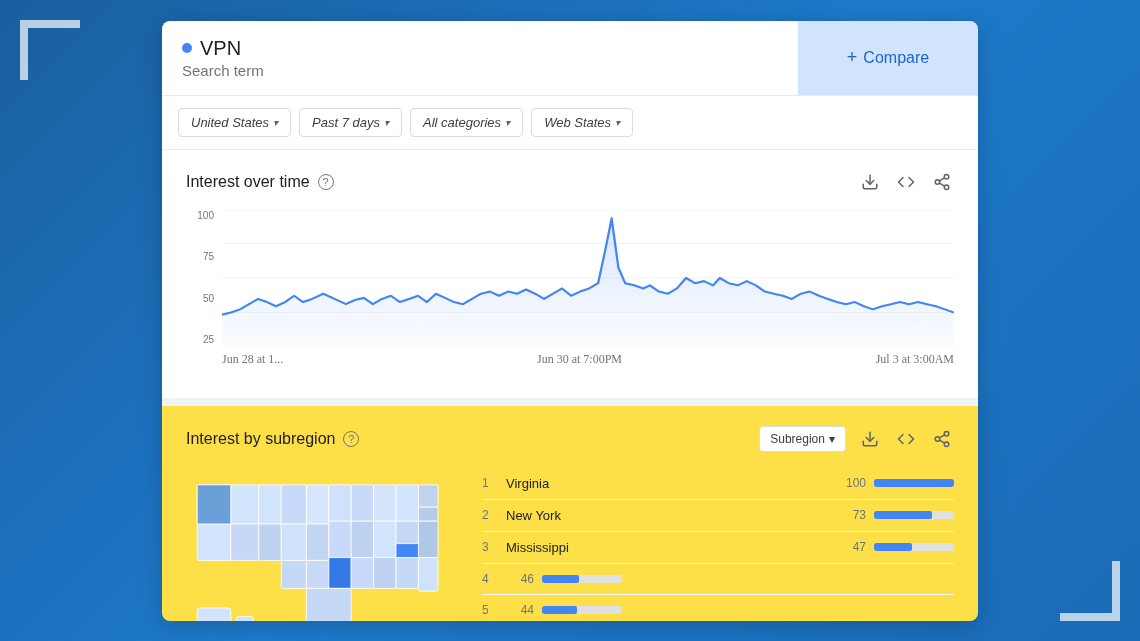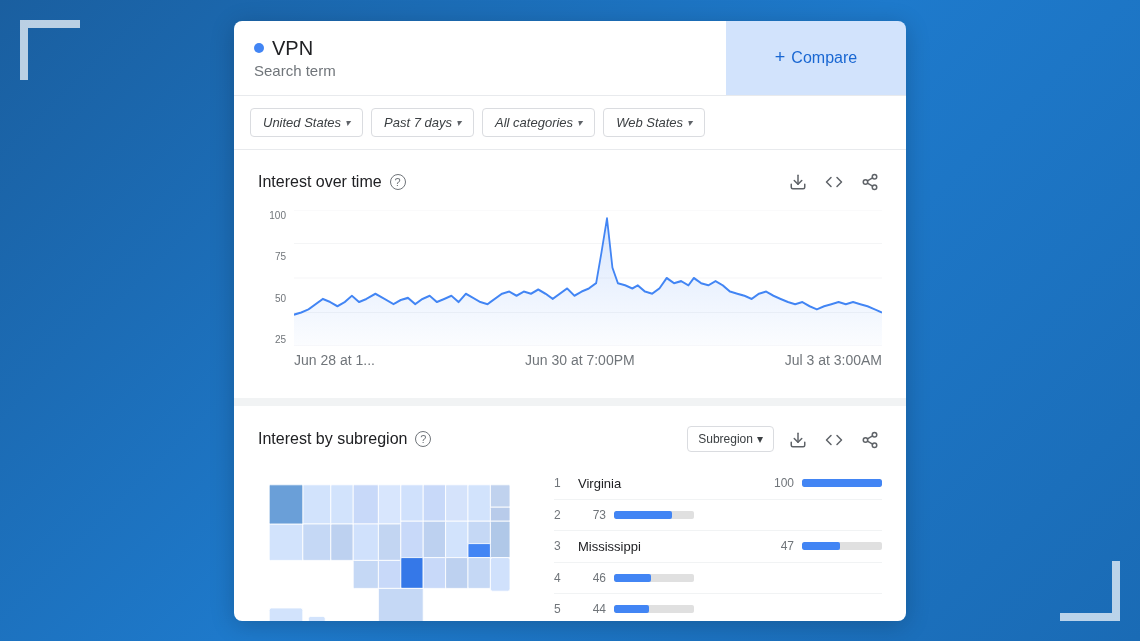--- a/index.html
+++ b/index.html
@@ -42,23 +42,23 @@
       height: 60px;
       border: 8px solid rgba(255,255,255,0.7);
       border-left: none;
       border-top: none;
       z-index: 2;
     }
 
     .main-card {
       position: relative;
       z-index: 10;
-      background: #ffffff;
+      background: #fde047;
       border-radius: 8px;
-      width: 672px;
+      width: 816px;
       height: 600px;
       overflow-y: auto;
       overflow-x: hidden;
       box-shadow: 0 4px 24px rgba(0,0,0,0.2);
     }
 
     
     .search-header {
       display: flex;
       align-items: stretch;
@@ -188,21 +188,21 @@
       align-items: center;
       justify-content: center;
       font-size: 11px;
       color: #70757a;
       cursor: pointer;
       flex-shrink: 0;
     }
 
     .section-actions {
       display: flex;
-      align-items: flex-end;
+      align-items: center;
       gap: 12px;
     }
 
     .action-icon {
       color: #5f6368;
       font-size: 18px;
       cursor: pointer;
       width: 24px;
       height: 24px;
       display: flex;
@@ -249,22 +249,23 @@
       left: 36px;
       right: 0;
       bottom: 0;
       height: 20px;
       display: flex;
       justify-content: space-between;
       align-items: center;
     }
 
     .x-label {
-      font-size: 14px;
+      font-size: 12px;
       color: #70757a;
+      font-family: Liberation Serif, serif;
     }
 
     
     .subregion-section {
       padding: 20px 24px;
     }
 
     .subregion-content {
       display: flex;
       gap: 16px;
@@ -557,20 +558,21 @@
         <div class="ranking-row">
           <span class="rank-num">1</span>
           <span class="rank-name">Virginia</span>
           <span class="rank-value">100</span>
           <div class="rank-bar-container">
             <div class="rank-bar" style="width:100%"></div>
           </div>
         </div>
         <div class="ranking-row">
           <span class="rank-num">2</span>
+          <span class="rank-name">New York</span>
           <span class="rank-value">73</span>
           <div class="rank-bar-container">
             <div class="rank-bar" style="width:73%"></div>
           </div>
         </div>
         <div class="ranking-row">
           <span class="rank-num">3</span>
           <span class="rank-name">Mississippi</span>
           <span class="rank-value">47</span>
           <div class="rank-bar-container">

